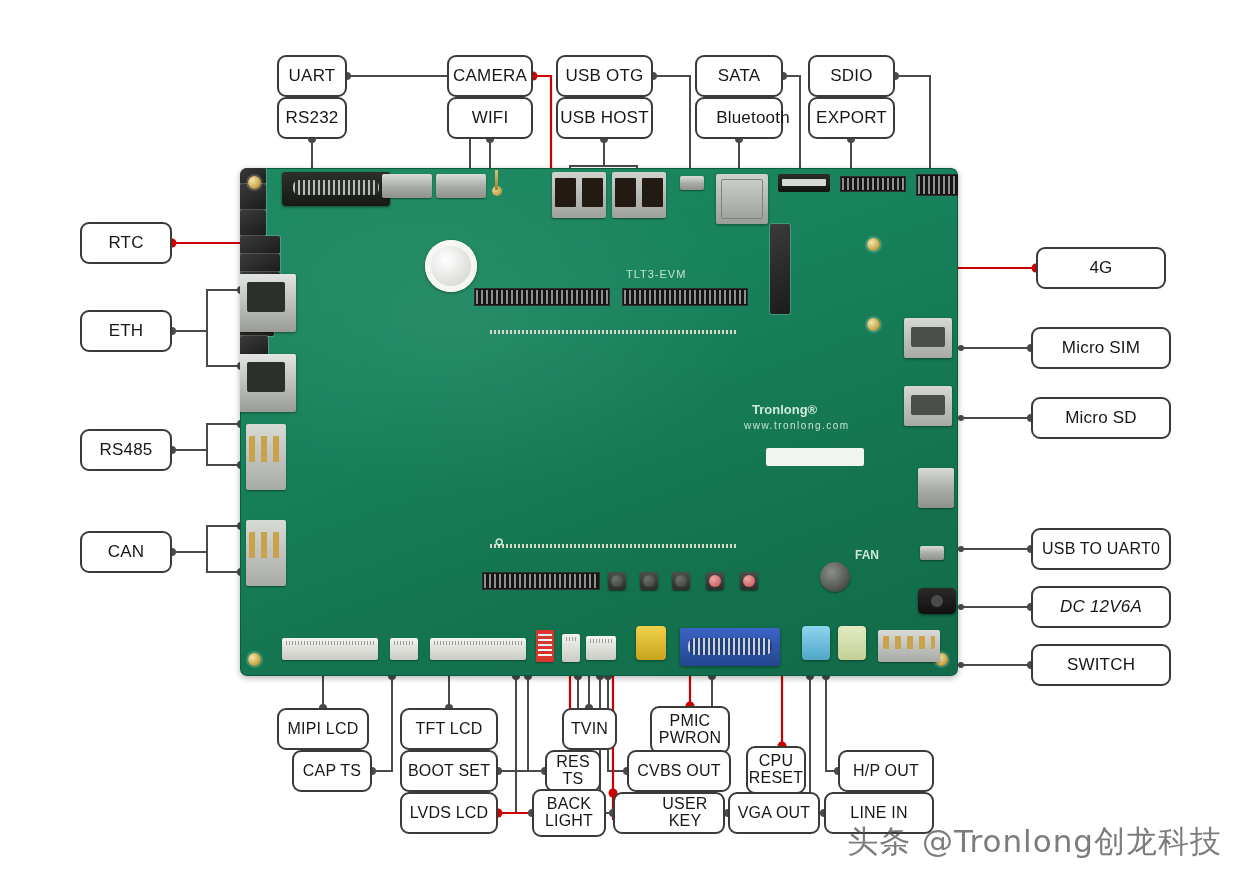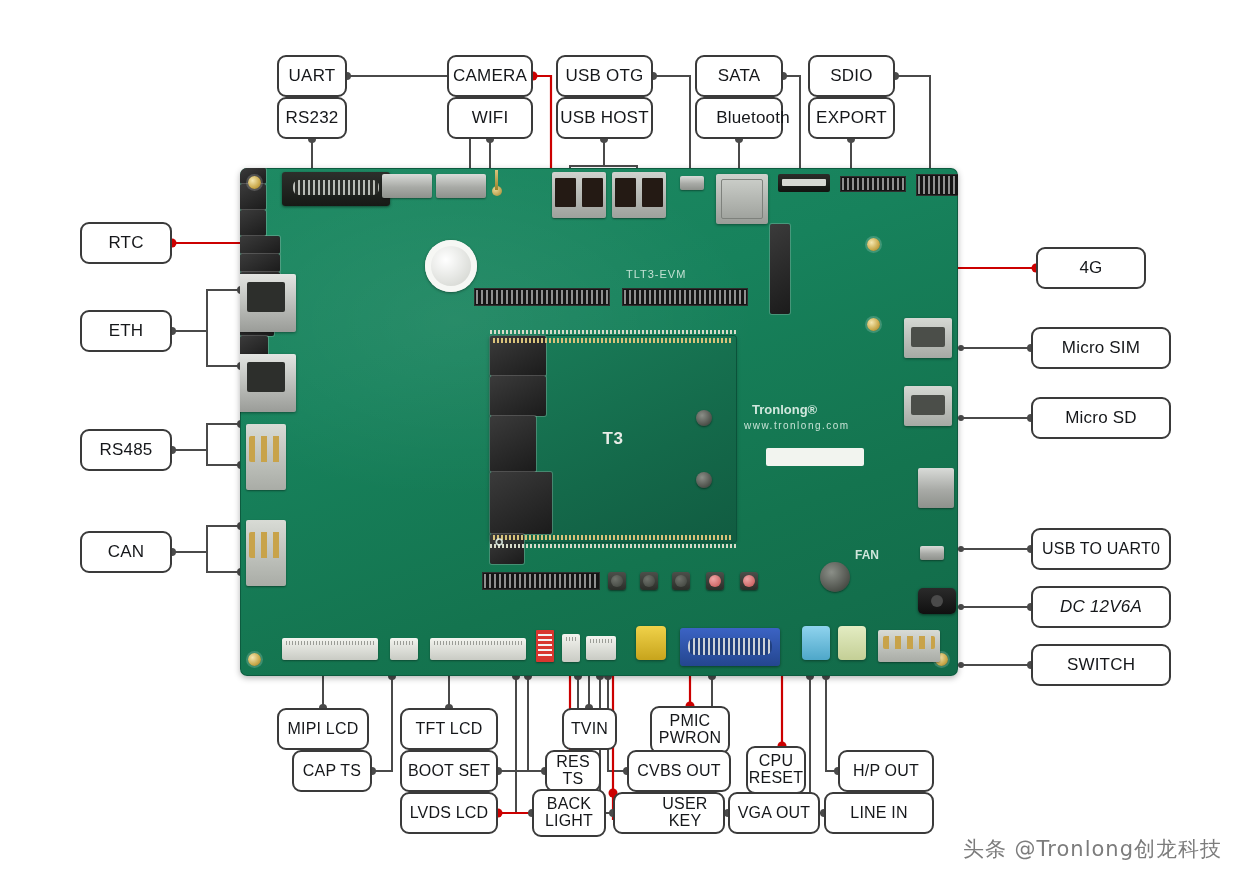--- a/index.html
+++ b/index.html
@@ -145,21 +145,21 @@
   .ant{position:absolute;width:10px;height:10px;border-radius:50%;
       background:radial-gradient(circle at 35% 35%,#e8d897,#a6862b);}
   .antstem{position:absolute;width:3px;background:linear-gradient(180deg,#d9c47d,#9d8128);}
   .bigtext{position:absolute;color:#eef7f2;font-weight:bold;letter-spacing:.5px;}
   .whitebox{position:absolute;background:#f2f4ef;border-radius:2px;}
 
   
   #watermark {
     position: absolute;
     right: 18px; bottom: 14px;
-    font-size: 21px;
+    font-size: 31px;
     color: #4a4a4a;
     opacity: .72;
     letter-spacing: 1px;
     z-index: 9;
     white-space: nowrap;
     font-family: "DejaVu Sans", sans-serif;
   }
 </style>
 </head>
 <body>
@@ -190,33 +190,20 @@
     <div class="sata" style="left:538px;top:6px; width:52px;height:18px;"></div>
     <div class="hdr" style="left:600px;top:8px; width:66px;height:16px;"></div>
     <div class="hdr" style="left:676px;top:6px; width:66px;height:22px;"></div>
 
     <div class="rj45" style="left:-4px; top:106px; width:60px;height:58px;"></div>
     <div class="rj45" style="left:-4px; top:186px; width:60px;height:58px;"></div>
     <div class="term" style="left:6px;  top:256px; width:40px;height:66px;"></div>
     <div class="term" style="left:6px;  top:352px; width:40px;height:66px;"></div>
     <div class="battery" style="left:185px;top:72px;"></div>
 
-    <div class="som" style="left:250px;top:168px;width:246px;height:206px;">
-      <div class="edge" style="top:2px;"></div>
-      <div class="edge" style="bottom:2px;"></div>
-      <div class="chip" style="left:22px;top:30px;width:56px;height:40px;"></div>
-      <div class="chip" style="left:22px;top:112px;width:56px;height:40px;"></div>
-      <div class="chip" style="left:152px;top:22px;width:46px;height:56px;"></div>
-      <div class="chip" style="left:90px;top:66px;width:62px;height:62px;">
-        <div class="bigtext" style="left:50%;top:50%;transform:translate(-50%,-50%);font-size:17px;color:#e9ece7;">T3</div>
-      </div>
-      <div class="chip" style="left:160px;top:130px;width:34px;height:30px;"></div>
-      <div class="cap" style="left:206px;top:74px;width:16px;height:16px;"></div>
-      <div class="cap" style="left:206px;top:136px;width:16px;height:16px;"></div>
-    </div>
 
     <div class="pads" style="left:250px;top:162px;width:246px;height:4px;"></div>
     <div class="pads" style="left:250px;top:376px;width:246px;height:4px;"></div>
 
     <div class="hdr" style="left:234px;top:120px;width:136px;height:18px;"></div>
     <div class="hdr" style="left:382px;top:120px;width:126px;height:18px;"></div>
     <div class="hdr" style="left:242px;top:404px;width:118px;height:18px;"></div>
 
     <div class="silk" style="left:386px;top:100px;font-size:11px;letter-spacing:1px;color:#dff1e7;">TLT3-EVM</div>
     <div class="silk" style="left:512px;top:234px;font-size:13px;font-weight:bold;color:#f2fbf6;">Tronlong®</div>
@@ -423,21 +410,21 @@
   <div class="lbl" style="left:695px;top:55px;width:88px;height:42px;">SATA</div>
   <div class="lbl" style="left:695px;top:97px;width:88px;height:42px;padding-left:28px;">Bluetooth</div>
   <div class="lbl" style="left:808px;top:55px;width:87px;height:42px;">SDIO</div>
   <div class="lbl" style="left:808px;top:97px;width:87px;height:42px;">EXPORT</div>
 
   <div class="lbl" style="left:80px;top:222px;width:92px;height:42px;">RTC</div>
   <div class="lbl" style="left:80px;top:310px;width:92px;height:42px;">ETH</div>
   <div class="lbl" style="left:80px;top:429px;width:92px;height:42px;">RS485</div>
   <div class="lbl" style="left:80px;top:531px;width:92px;height:42px;">CAN</div>
 
-  <div class="lbl" style="left:1036px;top:247px;width:110px;height:42px;">4G</div>
+  <div class="lbl" style="left:1036px;top:247px;width:130px;height:42px;">4G</div>
   <div class="lbl" style="left:1031px;top:327px;width:140px;height:42px;">Micro SIM</div>
   <div class="lbl" style="left:1031px;top:397px;width:140px;height:42px;">Micro SD</div>
   <div class="lbl sm" style="left:1031px;top:528px;width:140px;height:42px;">USB TO UART0</div>
   <div class="lbl" style="left:1031px;top:586px;width:140px;height:42px;font-style:italic;">DC 12V6A</div>
   <div class="lbl" style="left:1031px;top:644px;width:140px;height:42px;">SWITCH</div>
 
   <div class="lbl sm" style="left:277px;top:708px;width:92px;height:42px;">MIPI LCD</div>
   <div class="lbl sm" style="left:292px;top:750px;width:80px;height:42px;">CAP TS</div>
   <div class="lbl sm" style="left:400px;top:708px;width:98px;height:42px;">TFT LCD</div>
   <div class="lbl sm" style="left:400px;top:750px;width:98px;height:42px;">BOOT SET</div>

